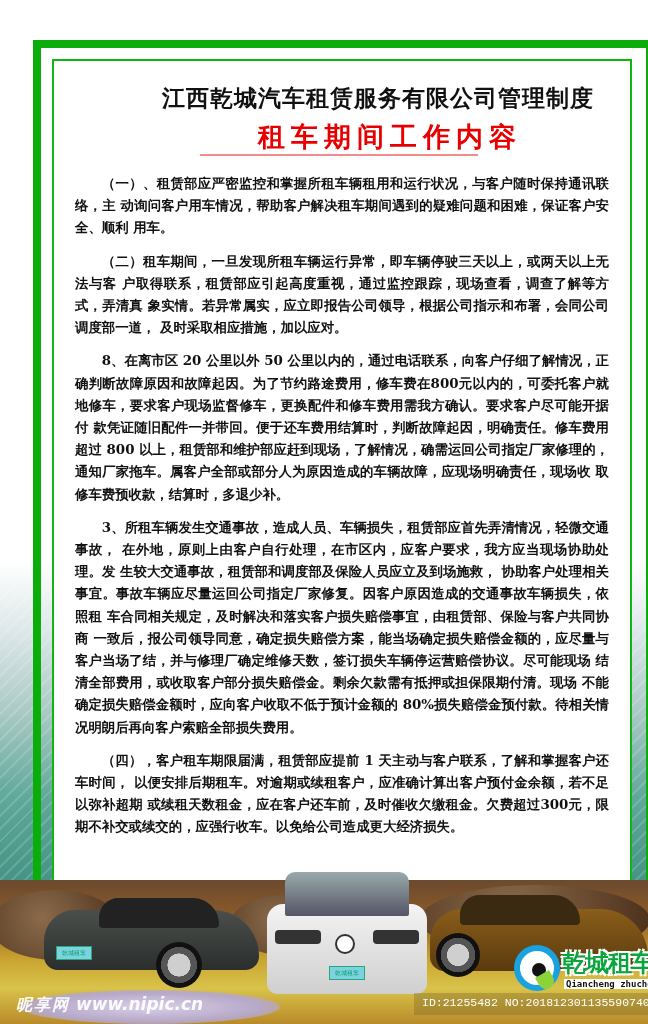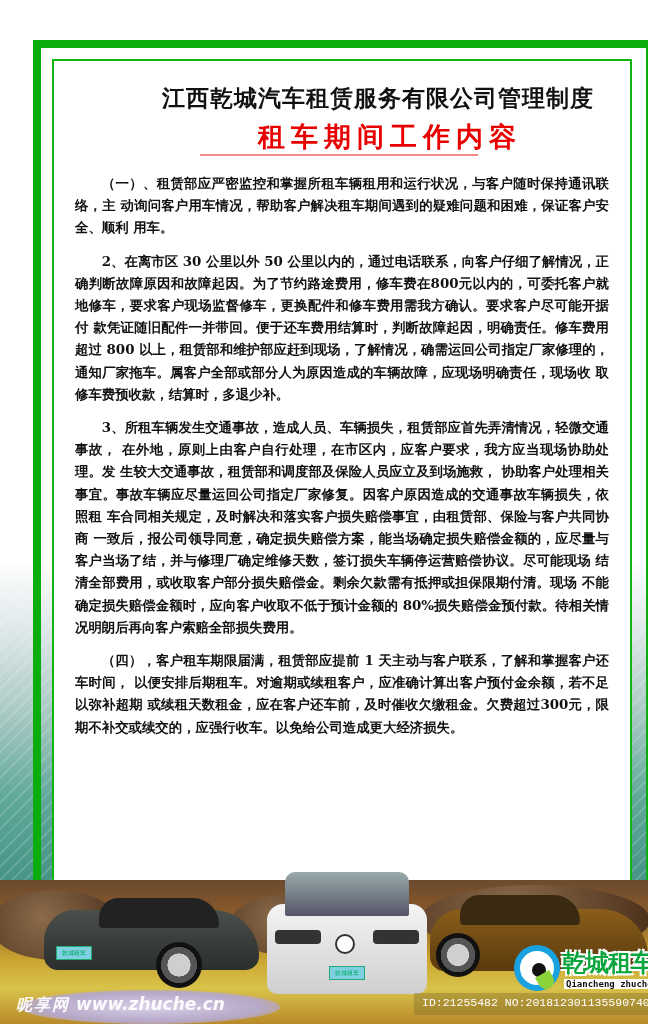--- a/index.html
+++ b/index.html
@@ -42,21 +42,22 @@
 <div class="bg-tech"></div>
 
 <div class="outer-frame"></div>
 
 <div class="inner-panel">
   <div class="company-title">江西乾城汽车租赁服务有限公司管理制度</div>
   <div class="sub-title">租车期间工作内容</div>
   <div class="sub-underline"></div>
   <div class="body-text">
     <p>（一）、租赁部应严密监控和掌握所租车辆租用和运行状况，与客户随时保持通讯联络，主 动询问客户用车情况，帮助客户解决租车期间遇到的疑难问题和困难，保证客户安全、顺利 用车。</p>
-    <p>2、在离市区 30 公里以外 50 公里以内的，通过电话联系，向客户仔细了解情况，正确判断故障原因和故障起因。为了节约路途费用，修车费在800元以内的，可委托客户就地修车，要求客户现场监督修车，更换配件和修车费用需我方确认。要求客户尽可能开据付 款凭证随旧配件一并带回。便于还车费用结算时，判断故障起因，明确责任。修车费用 超过 800 以上，租赁部和维护部应赶到现场，了解情况，确需运回公司指定厂家修理的，通知厂家拖车。属客户全部或部分人为原因造成的车辆故障，应现场明确责任，现场收 取修车费预收款，结算时，多退少补。</p>
+    <p>（二）租车期间，一旦发现所租车辆运行异常，即车辆停驶三天以上，或两天以上无法与客 户取得联系，租赁部应引起高度重视，通过监控跟踪，现场查看，调查了解等方式，弄清真 象实情。若异常属实，应立即报告公司领导，根据公司指示和布署，会同公司调度部一道， 及时采取相应措施，加以应对。</p>
+    <p>8、在离市区 20 公里以外 50 公里以内的，通过电话联系，向客户仔细了解情况，正确判断故障原因和故障起因。为了节约路途费用，修车费在800元以内的，可委托客户就地修车，要求客户现场监督修车，更换配件和修车费用需我方确认。要求客户尽可能开据付 款凭证随旧配件一并带回。便于还车费用结算时，判断故障起因，明确责任。修车费用 超过 800 以上，租赁部和维护部应赶到现场，了解情况，确需运回公司指定厂家修理的，通知厂家拖车。属客户全部或部分人为原因造成的车辆故障，应现场明确责任，现场收 取修车费预收款，结算时，多退少补。</p>
     <p>3、所租车辆发生交通事故，造成人员、车辆损失，租赁部应首先弄清情况，轻微交通事故， 在外地，原则上由客户自行处理，在市区内，应客户要求，我方应当现场协助处理。发 生较大交通事故，租赁部和调度部及保险人员应立及到场施救， 协助客户处理相关事宜。事故车辆应尽量运回公司指定厂家修复。因客户原因造成的交通事故车辆损失，依照租 车合同相关规定，及时解决和落实客户损失赔偿事宜，由租赁部、保险与客户共同协商 一致后，报公司领导同意，确定损失赔偿方案，能当场确定损失赔偿金额的，应尽量与客户当场了结，并与修理厂确定维修天数，签订损失车辆停运营赔偿协议。尽可能现场 结清全部费用，或收取客户部分损失赔偿金。剩余欠款需有抵押或担保限期付清。现场 不能确定损失赔偿金额时，应向客户收取不低于预计金额的 80%损失赔偿金预付款。待相关情况明朗后再向客户索赔全部损失费用。</p>
     <p>（四），客户租车期限届满，租赁部应提前 1 天主动与客户联系，了解和掌握客户还车时间， 以便安排后期租车。对逾期或续租客户，应准确计算出客户预付金余额，若不足以弥补超期 或续租天数租金，应在客户还车前，及时催收欠缴租金。欠费超过300元，限期不补交或续交的，应强行收车。以免给公司造成更大经济损失。</p>
   </div>
 </div>
 
 <div class="ground"></div>
 <div class="bush" style="left:-10px;top:890px;width:130px;height:70px;"></div>
 <div class="bush" style="left:230px;top:895px;width:110px;height:60px;"></div>
 <div class="bush" style="left:420px;top:885px;width:230px;height:70px;"></div>
 <div class="puddle"></div>
@@ -84,17 +85,17 @@
 </div>
 
 <div class="logo">
   <div class="logo-q"></div>
   <div class="logo-q-tail"></div>
   <div class="logo-cn">乾城租车</div>
   <div class="logo-en">Qiancheng zhuche</div>
 </div>
 
 <div class="watermark">
-  <span class="wm-cn">昵享网</span><span class="wm-url">www.zhuche.cn</span>
+  <span class="wm-cn">昵享网</span><span class="wm-url">www.nipic.cn</span>
 </div>
 
 <div class="id-strip"></div>
 <div class="id-text">ID:21255482 NO:20181230113559074080</div>
 
 </body></html>

